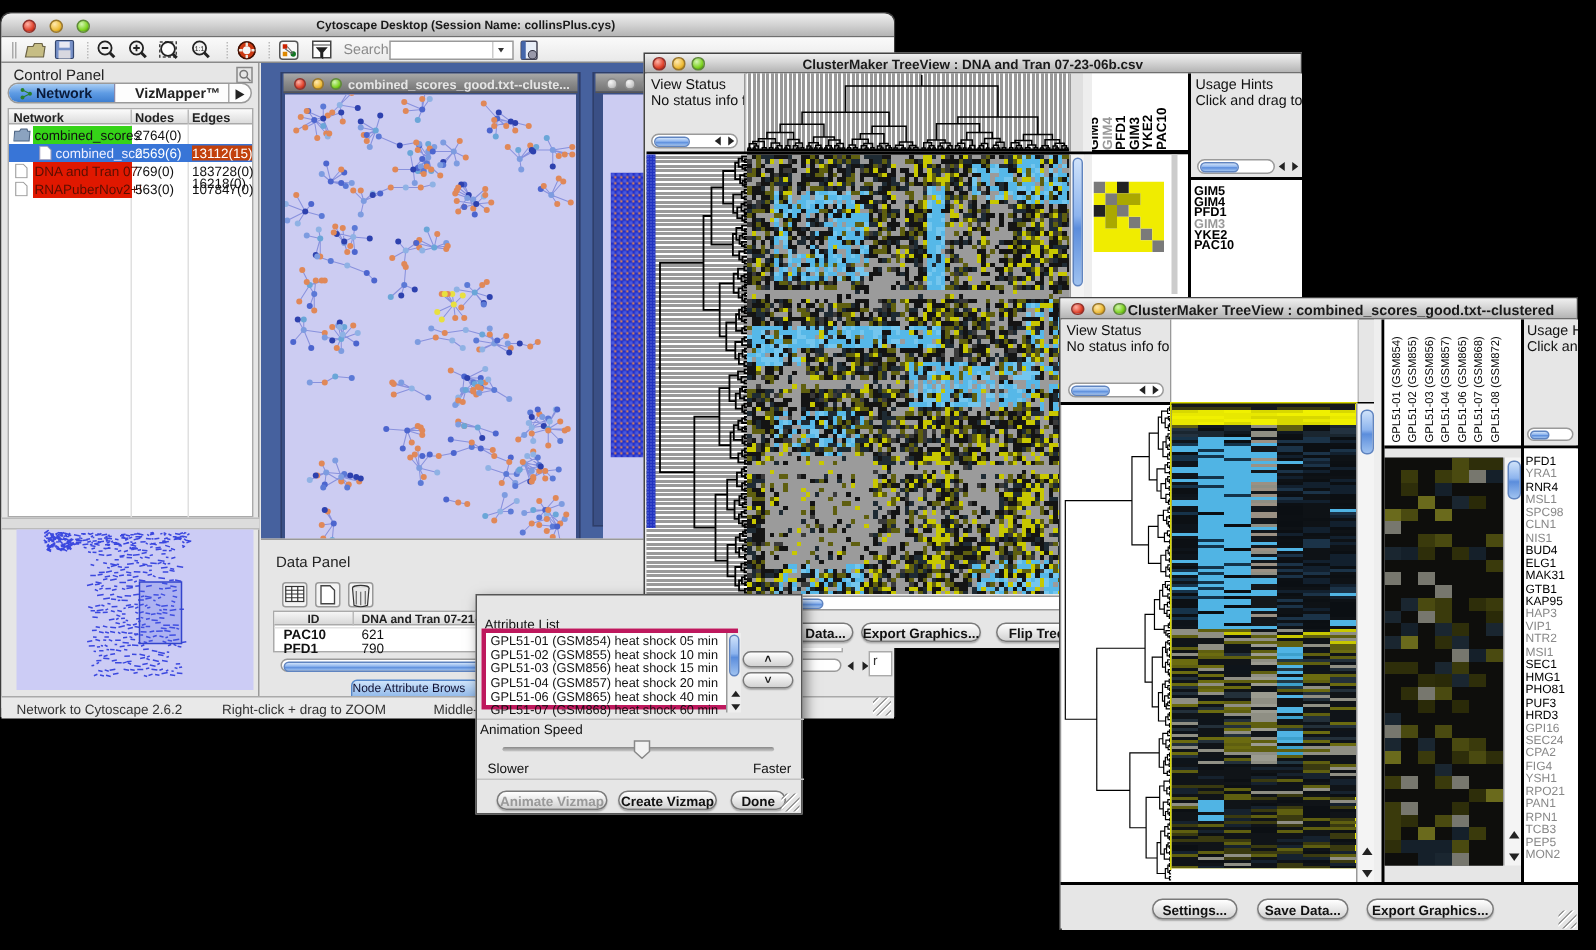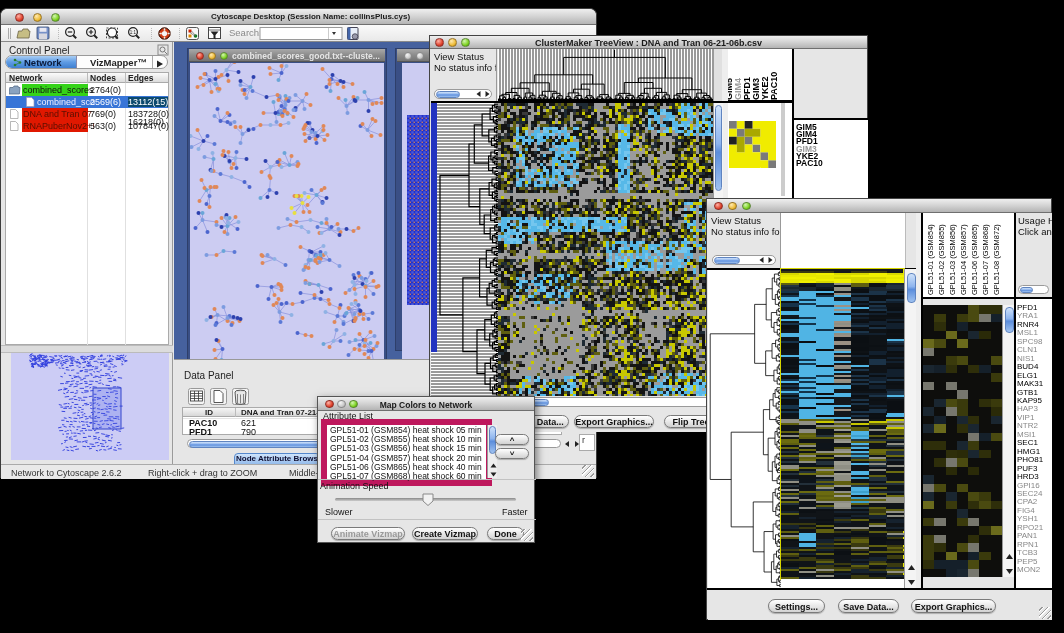--- a/index.html
+++ b/index.html
@@ -166,21 +166,21 @@
         <div class="abs" style="left:84px; top:1px; font-size:9px; color:#111;">2764(0)</div>
         <div class="abs" style="left:122px; top:1px; font-size:9px; color:#111;margin-top:32px;">16218(0)</div>
       </div>
 
       <div class="abs" style="left:0; top:23px; width:162px; height:12px; background:#3875d7;">
         <svg class="abs" style="left:20px; top:1px;" width="9" height="10">
               <path d="M0.5 0.5 h5 l2.5 2.5 v6.5 h-7.5z" fill="#fff" stroke="#99b" stroke-width="0.7"></path>
             </svg>
         <div class="abs" style="left:31px; top:1px; font-size:9px; color:#eef;">combined_sco</div>
         <div class="abs" style="left:84px; top:1px; font-size:9px; color:#fff;">2569(6)</div>
-        <div class="abs" style="left:122px; top:1px; font-size:9px; color:#fff; background:#0c4a6e;">13112(15)</div>
+        <div class="abs" style="left:122px; top:1px; font-size:9px; color:#fff; background:#c2410c;">13112(15)</div>
       </div>
 
       <div class="abs" style="left:0; top:35px; width:162px; height:12px;">
         <svg class="abs" style="left:4px; top:1px;" width="9" height="10">
               <path d="M0.5 0.5 h5 l2.5 2.5 v6.5 h-7.5z" fill="#fff" stroke="#999" stroke-width="0.7"></path>
             </svg>
         <div class="abs" style="left:16px; top:0; width:66px; height:12px; background:#e01800;"></div>
         <div class="abs" style="left:17px; top:1px; font-size:9px; color:#5a0f00;">DNA and Tran 07</div>
         <div class="abs" style="left:84px; top:1px; font-size:9px; color:#111;text-align:center;">769(0)</div>
         <div class="abs" style="left:122px; top:1px; font-size:9px; color:#111;">183728(0)</div>
@@ -715,37 +715,37 @@
 
     <div class="abs" style="left:13px; top:79px; width:374px; height:9px; background:#fff; border:1px solid #999; border-radius:5px;">
       <div class="gel" style="left:1px; top:0.5px; width:345px; height:7px;"></div>
     </div>
     <svg class="abs" style="left:387px; top:77px;" width="24" height="14" viewBox="0 0 24 14">
       <path d="M8 4l-4 3l4 3z" fill="#222"></path>
           <path d="M14 4l4 3l-4 3z" fill="#222"></path>
     </svg>
     <div class="abs" style="left:405px; top:74px; width:16px; height:17px; background:#fff; border:1px solid #aaa; font-size:9px; color:#333; padding-left:2px;">r</div>
 
-    <div class="abs" style="left:60px; top:93px; width:86px; height:13px; border-radius:4px 4px 0 0; background:linear-gradient(#cfe4fb,#8fb8ea); border:1px solid #5588cc; overflow:hidden; font-size:8px; font-weight:bold; color:#113; text-align:center;"><span style="white-space:nowrap;">Node Attribute Brows</span></div>
+    <div class="abs" style="left:60px; top:93px; width:86px; height:13px; border-radius:4px 4px 0 0; background:linear-gradient(#cfe4fb,#8fb8ea); border:1px solid #5588cc; overflow:hidden; font-size:8px; font-weight:normal; color:#113; "><span style="white-space:nowrap;">Node Attribute Brows</span></div>
   </div>
 
   <div class="abs" style="left:0; top:455px; width:595px; height:15px; background:#e9e9e9; border-top:1px solid #aaa;">
     <div class="abs nw" style="left:10px; top:3px; font-size:9px; color:#333;">Network to Cytoscape 2.6.2</div>
     <div class="abs nw" style="left:147px; top:3px; font-size:9px; color:#333;">Right-click + drag  to  ZOOM</div>
     <div class="abs nw" style="left:288px; top:3px; font-size:9px; color:#333;">Middle-click + drag  to  PAN</div>
     <div class="grip" style="right:2px; bottom:2px;"></div>
   </div>
 </div>
 
 <div class="win" style="left:429px; top:35px; width:439px; height:397px; border:1px solid #444; background:#e6e6e6;">
   <div class="titlebar" style="height:13px;">
     <div class="orb orb-red" style="left:5px; top:2px; width:8.5px; height:8.5px;"></div>
     <div class="orb orb-yel" style="left:18px; top:2px; width:8.5px; height:8.5px;"></div>
     <div class="orb orb-grn" style="left:31px; top:2px; width:8.5px; height:8.5px;"></div>
-    <div class="ttext" style="top:2px; font-size:9px;">ClusterMaker TreeView : DNA and Tran 06-21-06b.csv</div>
+    <div class="ttext" style="top:2px; font-size:9px;">ClusterMaker TreeView : DNA and Tran 07-23-06b.csv</div>
   </div>
 
   <div class="abs panel-lt" style="left:1px; top:13px; width:66px; height:53px; border-right:1px solid #999;">
     <div class="abs nw" style="left:3px; top:2px; font-size:9.5px; color:#111;">View Status</div>
     <div class="abs nw" style="left:3px; top:13px; font-size:9.5px; color:#111;">No status info for now</div>
     <div class="scrolltrack" style="left:3px; top:40px; width:58px; height:10px;">
       <div class="gel" style="left:0.5px; top:0.5px; width:24px; height:7px;"></div>
     </div>
     <svg class="abs" style="left:44px; top:41px;" width="18" height="8" viewBox="0 0 18 8">
       <path d="M5.5 1l-4 3l4 3z" fill="#222"></path>
@@ -770,20 +770,31 @@
         <text transform="translate(22,51) rotate(-90)" fill="#000">PFD1</text>
         <text transform="translate(31,51) rotate(-90)" fill="#000">GIM3</text>
         <text transform="translate(40,51) rotate(-90)" fill="#000">YKE2</text>
         <text transform="translate(49,51) rotate(-90)" fill="#000">PAC10</text>
       </g>
     </svg>
   </div>
 
   <div class="abs" style="left:362px; top:13px; width:2px; height:383px; background:#000;"></div>
 
+  <div class="abs panel-lt" style="left:364px; top:13px; width:74px; height:69px;">
+    <div class="abs nw" style="left:3px; top:2px; font-size:9.5px; color:#111;">Usage Hints</div>
+    <div class="abs nw" style="left:3px; top:13px; font-size:9.5px; color:#111;">Click and drag to</div>
+    <div class="scrolltrack" style="left:4px; top:57px; width:52px; height:10px;">
+      <div class="gel" style="left:1px; top:0.5px; width:26px; height:7px;"></div>
+    </div>
+    <svg class="abs" style="left:57px; top:58px;" width="18" height="8" viewBox="0 0 18 8">
+      <path d="M5.5 1l-4 3l4 3z" fill="#222"></path>
+          <path d="M10.5 1l4 3l-4 3z" fill="#222"></path>
+    </svg>
+  </div>
   <div class="abs" style="left:364px; top:82px; width:74px; height:2px; background:#000;"></div>
   <div class="abs" style="left:364px; top:84px; width:74px; height:312px; background:#fff;">
     <div style="position:absolute; left:2px; top:4px; font-size:8.5px; font-weight:bold; line-height:7.2px; color:#000;">GIM5<br>GIM4<br>PFD1<br><span style="color:#999;">GIM3</span><br>YKE2<br>PAC10</div>
   </div>
   <div class="abs" style="left:1px; top:65px; width:361px; height:2px; background:#000;"></div>
 
   <div class="abs" style="left:1px; top:67px; width:6px; height:249px; background:#2233c0; z-index:3;">
     <div style="width:100%;height:100%;background-image:radial-gradient(#8899ee 0.5px, transparent 0.6px);background-size:2px 2px;"></div>
   </div>
 
@@ -830,20 +841,21 @@
     <div class="btn" style="left:143px; top:19px; width:80px; height:13px; padding-top:1px;">Export Graphics...</div>
     <div class="btn" style="left:233px; top:19px; width:84px; height:13px; padding-top:1px;">Flip Tree Nodes</div>
   </div>
 </div>
 
 <div class="win" style="left:706px; top:198px; width:346px; height:422px; border:1px solid #444; background:#e6e6e6;">
   <div class="titlebar" style="height:14px;">
     <div class="orb orb-red" style="left:7px; top:2.5px; width:8.5px; height:8.5px;"></div>
     <div class="orb orb-yel" style="left:21px; top:2.5px; width:8.5px; height:8.5px;"></div>
     <div class="orb orb-grn" style="left:35px; top:2.5px; width:8.5px; height:8.5px;"></div>
+    <div class="ttext" style="left:30px; width:auto; right:0; top:2.5px; font-size:9.5px;">ClusterMaker TreeView : combined_scores_good.txt--clustered</div>
   </div>
 
   <div class="abs panel-lt" style="left:1px; top:14px; width:73px; height:56px; border-right:1px solid #999;">
     <div class="abs nw" style="left:3px; top:2px; font-size:9.5px; color:#111;">View Status</div>
     <div class="abs nw" style="left:3px; top:13px; font-size:9.5px; color:#111;">No status info for</div>
     <div class="scrolltrack" style="left:4px; top:42px; width:64px; height:10px;">
       <div class="gel" style="left:0.5px; top:0.5px; width:26px; height:7px;"></div>
     </div>
     <svg class="abs" style="left:50px; top:43px;" width="18" height="8" viewBox="0 0 18 8">
       <path d="M5.5 1l-4 3l4 3z" fill="#222"></path>
@@ -962,28 +974,22 @@
   <div class="abs" style="left:0px; top:389px; width:345px; height:2px; background:#000;"></div>
   <div class="abs" style="left:1px; top:391px; width:344px; height:30px; background:#e6e6e6;">
     <div class="btn" style="left:60px; top:9px; width:57px; height:14px; padding-top:2px;">Settings...</div>
     <div class="btn" style="left:130px; top:9px; width:61px; height:14px; padding-top:2px;">Save Data...</div>
     <div class="btn" style="left:203px; top:9px; width:85px; height:14px; padding-top:2px;">Export Graphics...</div>
     <div class="grip" style="right:1px; bottom:1px;"></div>
   </div>
 </div>
 
 <div class="win" style="left:317px; top:396px; width:218px; height:147px; border:1px solid #555; background:#e6e6e6; box-shadow:2px 3px 8px rgba(0,0,0,0.5);">
-  <div class="titlebar" style="height:14px;">
-    <div class="orb orb-red" style="left:7px; top:2.5px; width:8.5px; height:8.5px;"></div>
-    <div class="orb orb-gray" style="left:19px; top:2.5px; width:8.5px; height:8.5px;"></div>
-    <div class="orb orb-grn" style="left:31px; top:2.5px; width:8.5px; height:8.5px;"></div>
-    <div class="ttext" style="top:3px; font-size:8.5px;">Map Colors to Network</div>
-  </div>
   <div class="abs" style="left:5px; top:14px; font-size:9px; color:#111;">Attribute List</div>
-  <div class="abs" style="left:3px; top:22px; width:171px; height:67px; background:#fff; border:6px solid #be185d;">
+  <div class="abs" style="left:3px; top:22px; width:171px; height:54px; background:#fff; border:3px solid #be185d;">
     <div style="position:absolute; left:3px; top:1px; font-size:8.5px; line-height:9.2px; color:#111; white-space:nowrap;">GPL51-01 (GSM854) heat shock 05 min<br>GPL51-02 (GSM855) heat shock 10 min<br>GPL51-03 (GSM856) heat shock 15 min<br>GPL51-04 (GSM857) heat shock 20 min<br>GPL51-06 (GSM865) heat shock 40 min<br>GPL51-07 (GSM868) heat shock 60 min</div>
     <div class="abs" style="left:160px; top:0; width:10px; height:53px; background:#eee; border-left:1px solid #999;">
       <div class="gel" style="left:1px; top:1px; width:7px; height:28px;"></div>
       <svg class="abs" style="left:1.5px; top:38px;" width="7" height="14" viewBox="0 0 7 14">
         <path d="M3.5 0.5l3 4h-6z" fill="#222"></path>
             <path d="M3.5 13.5l3 -4h-6z" fill="#222"></path>
       </svg>
     </div>
   </div>
   <div class="btn" style="left:177px; top:37px; width:34px; height:11px; border-radius:6px; font-size:8px;">˄</div>

